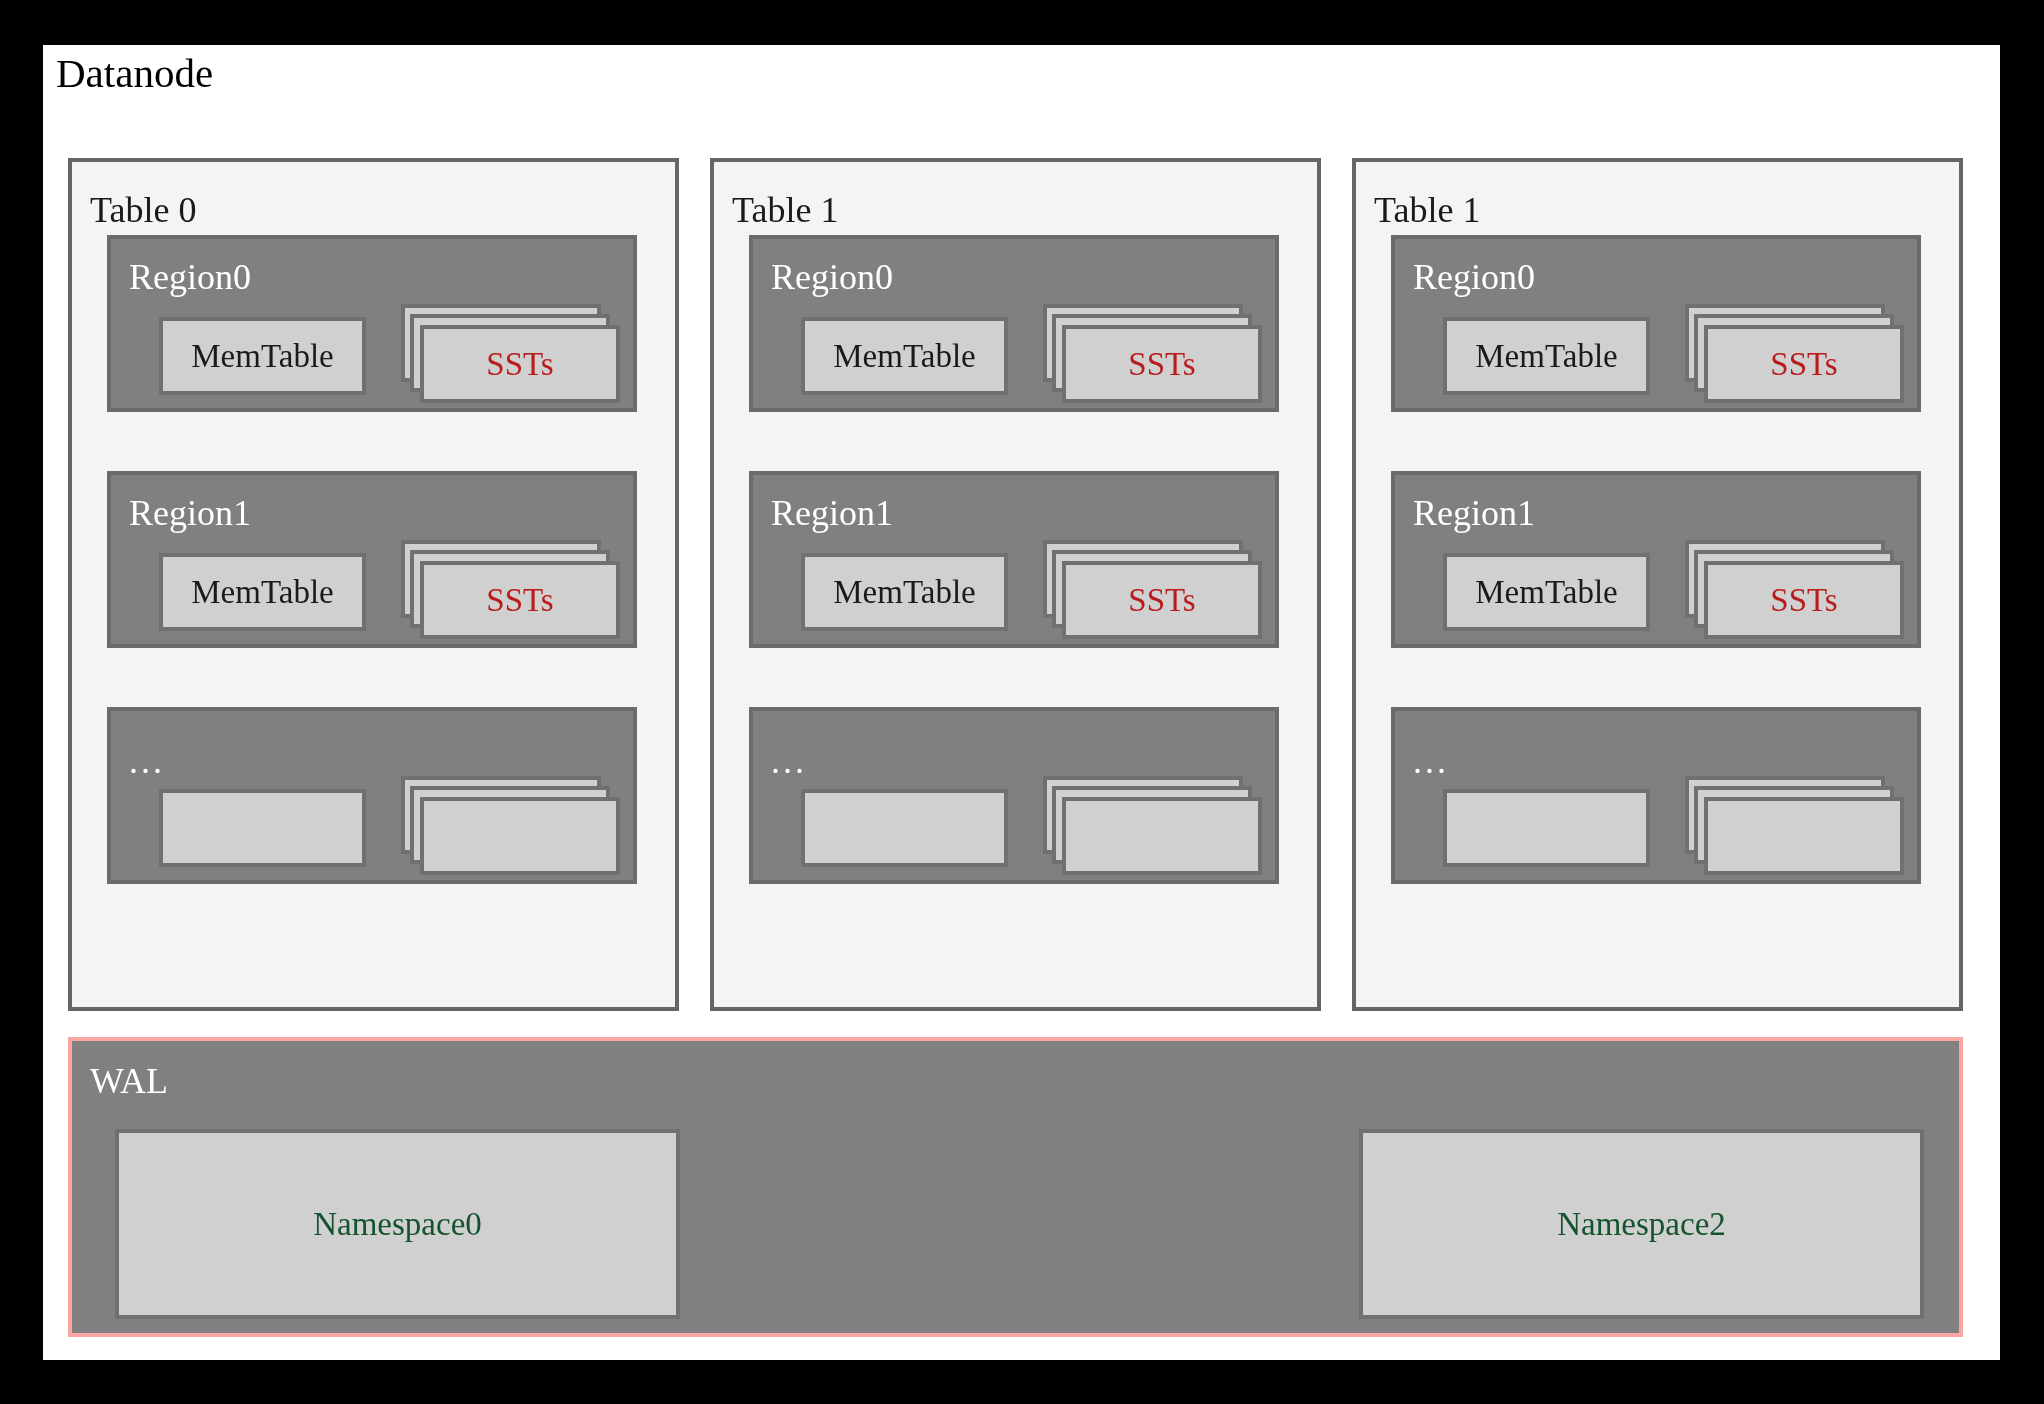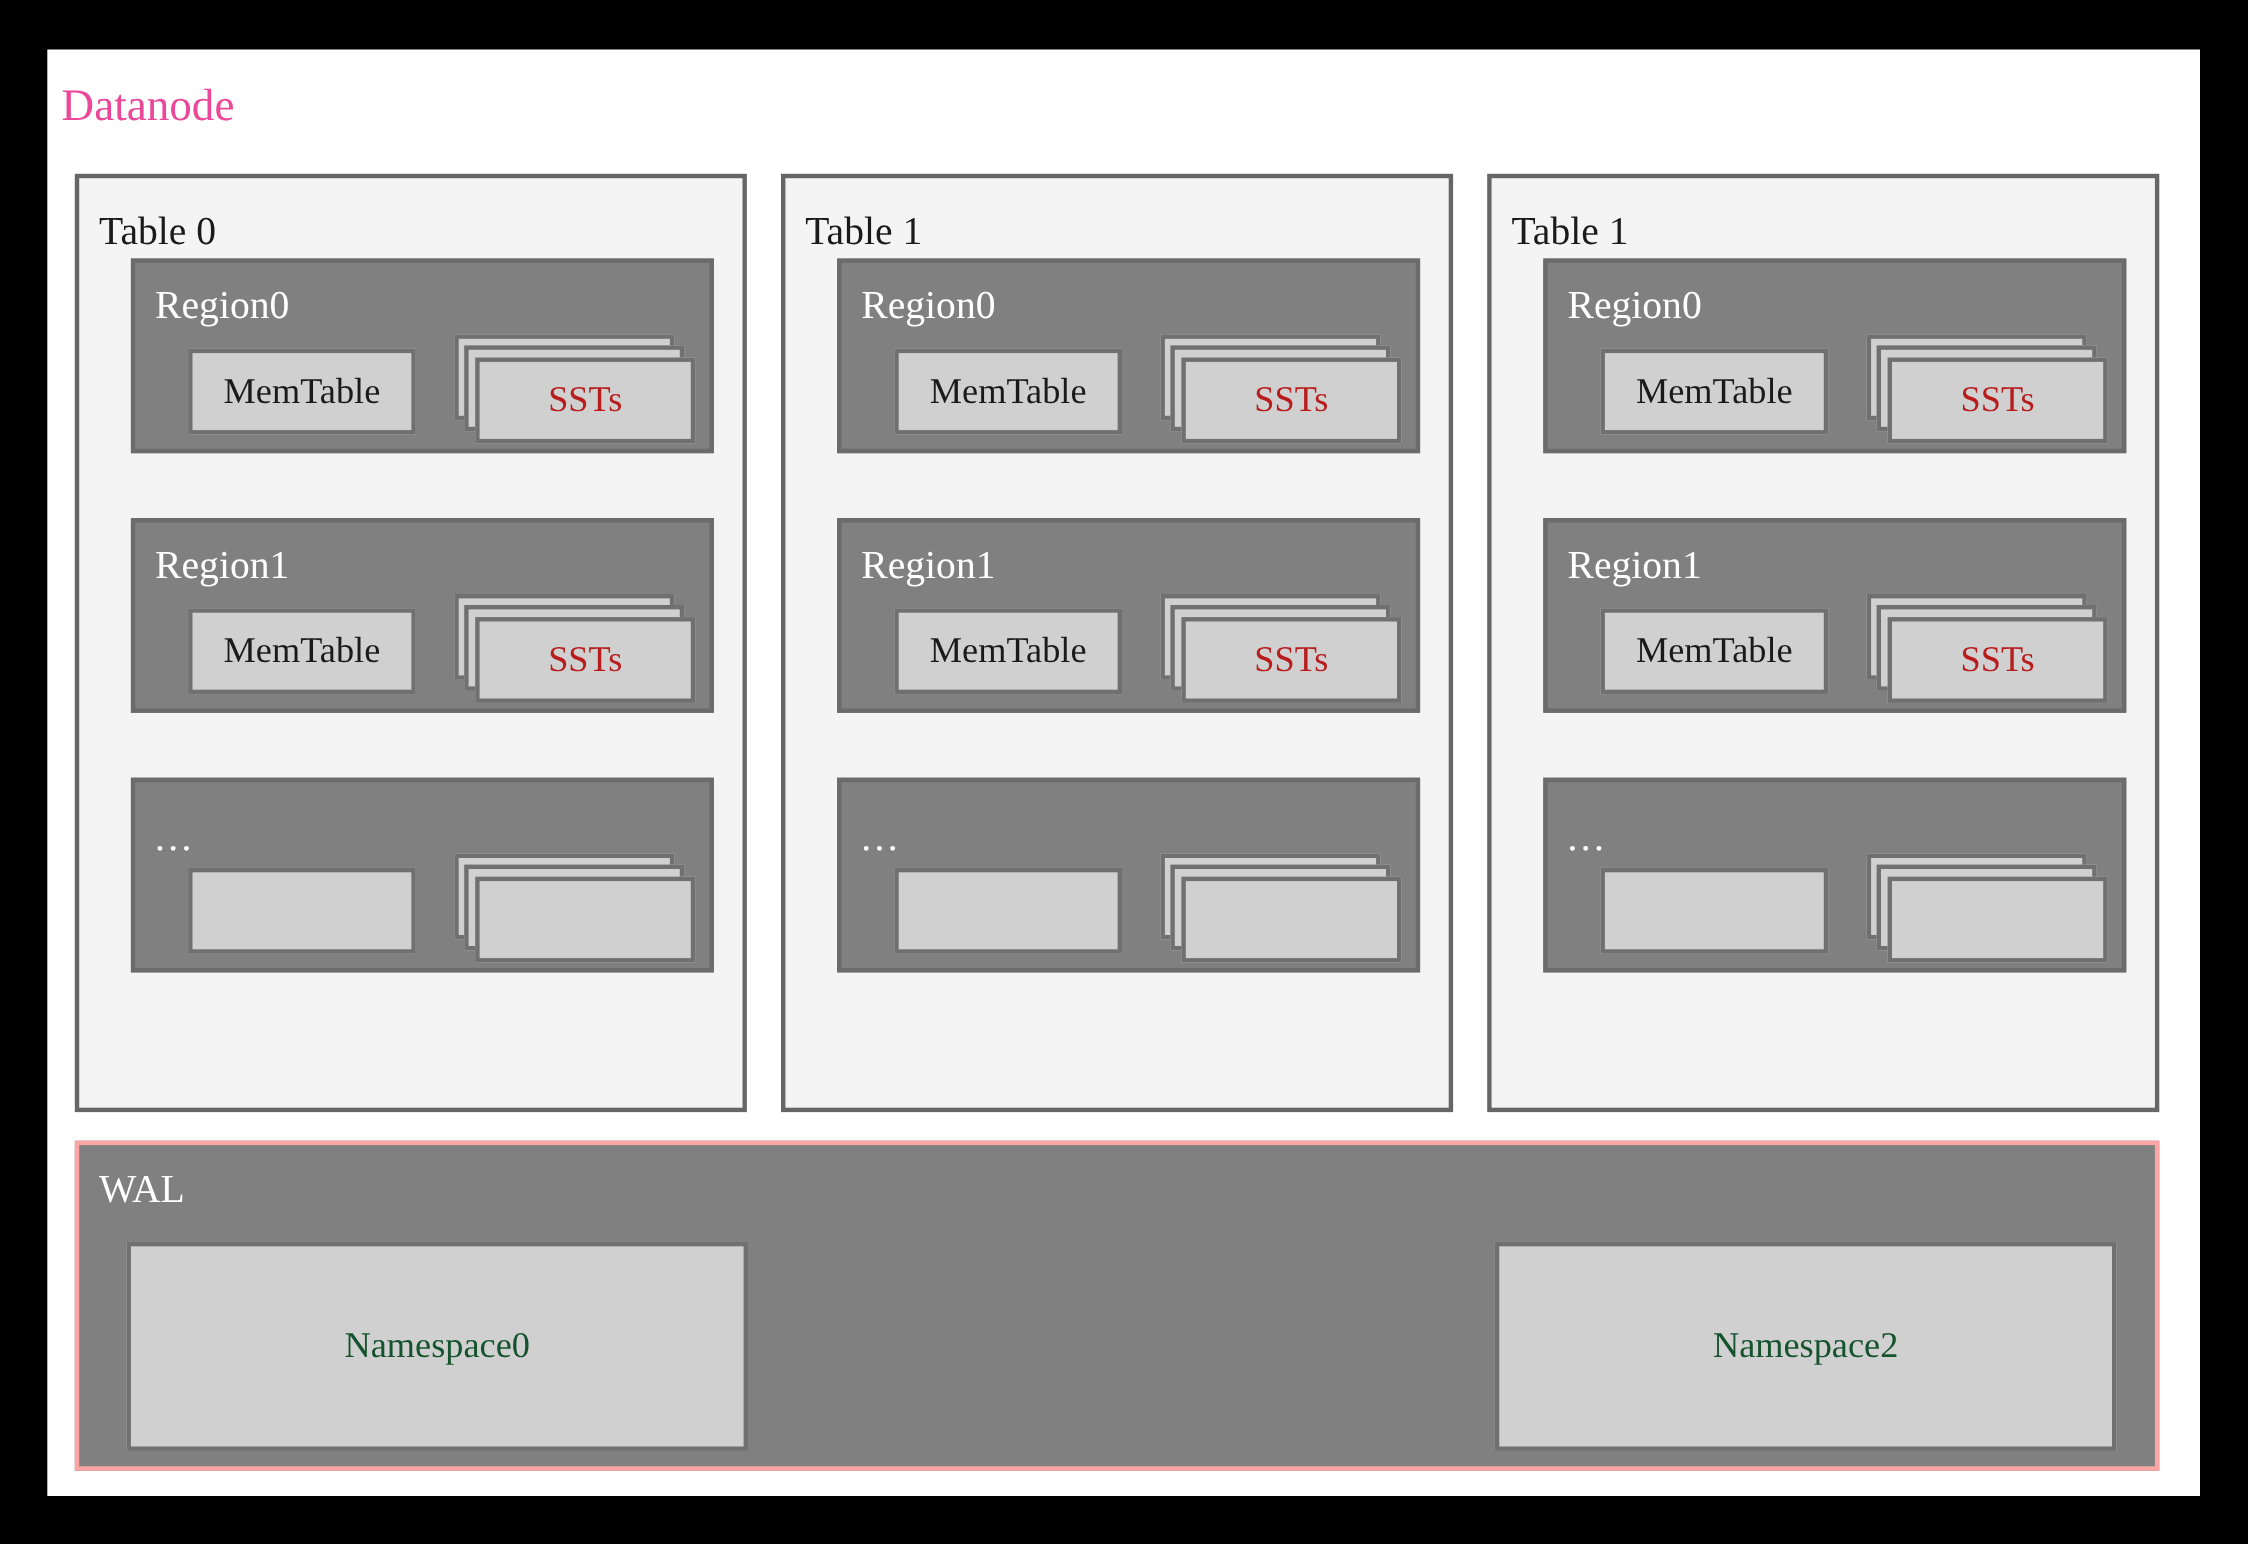--- a/index.html
+++ b/index.html
@@ -20,23 +20,23 @@
     left: 43px;
     top: 45px;
     width: 1957px;
     height: 1315px;
     background: #ffffff;
   }
 
   #page-title {
     position: absolute;
     left: 13px;
-    top: 30px;
+    top: 8px;
     font-size: 41px;
-    color: #ec4899;
+    color: #000000;
     line-height: 1;
     white-space: nowrap;
   }
 
   
   .table-col {
     position: absolute;
     top: 113px;
     width: 611px;
     height: 853px;
@@ -60,21 +60,20 @@
 
   
   .region {
     position: absolute;
     left: 35px;
     width: 530px;
     height: 177px;
     background: #808080;
     border: 4px solid #6b6b6b;
     box-sizing: border-box;
-    margin-left: 12px;
   }
   .region.r0 { top: 73px; }
   .region.r1 { top: 309px; }
   .region.r2 { top: 545px; }
 
   .region-label {
     position: absolute;
     left: 18px;
     top: 20px;
     font-size: 36px;

